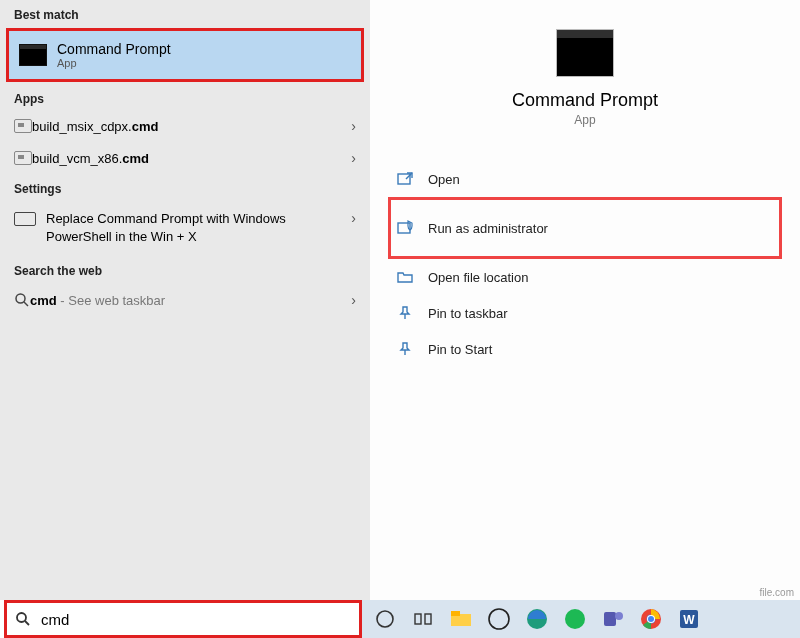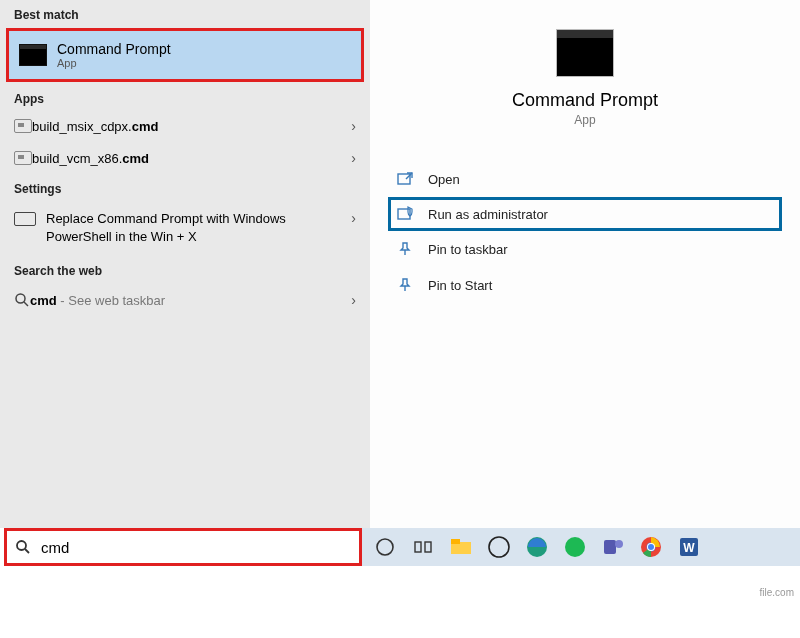--- a/index.html
+++ b/index.html
@@ -1,17 +1,17 @@
 <!DOCTYPE html>
 <html><head>
 <meta charset="utf-8">
 <style>
   * { box-sizing: border-box; margin: 0; padding: 0; }
   body { font-family: "Segoe UI", Arial, sans-serif; font-size: 13px; color: #000; background: #fff; width: 800px; height: 638px; overflow: hidden; }
-  .container { display: flex; height: 528px; }
+  .container { display: flex; height: 600px; }
   .left { width: 370px; background: #e9e9e9; display: flex; flex-direction: column; }
   .right { flex: 1; background: #fdfdfd; padding: 14px 18px 10px 18px; }
   .section-label { font-size: 12px; font-weight: 600; padding: 8px 14px 4px 14px; color: #222; }
   .best-match { background: #b9d7f1; border: 3px solid #e02020; margin: 2px 6px; padding: 10px 8px 10px 6px; display: flex; align-items: center; }
   .cmd-icon-s { width: 28px; height: 22px; background: #000; border: 1px solid #111; margin: 0 10px 0 4px; position: relative; }
   .cmd-icon-s::before { content:""; position:absolute; top:0; left:0; right:0; height:4px; background:#2a2a2a; }
   .bm-title { font-size: 14px; font-weight: 400; }
   .bm-sub { font-size: 11px; color: #555; }
   .list-item { display: flex; align-items: center; padding: 8px 14px; justify-content: space-between; cursor: default; }
   .li-left { display: flex; align-items: center; }
@@ -25,21 +25,21 @@
   .mag { width:16px; height:16px; display:inline-block; }
   .mag svg { width:16px; height:16px; }
   .faded { color:#777; }
   .right-hero { text-align:center; padding-top: 8px; }
   .cmd-icon-l { width: 56px; height: 46px; background:#000; margin: 8px auto 14px auto; position:relative; box-shadow: 0 0 0 1px #bbb; }
   .cmd-icon-l::before { content:""; position:absolute; top:0; left:0; right:0; height:8px; background:#2f2f2f; }
   .hero-title { font-size: 18px; font-weight: 400; margin-bottom: 2px; }
   .hero-sub { font-size: 12px; color:#777; margin-bottom: 34px; }
   .action-list { }
   .action { display:flex; align-items:center; gap: 14px; padding: 9px 8px; font-size: 13px; color:#222; }
-  .action.highlight { border: 3px solid #0369a1; padding: 5px 5px; }
+  .action.highlight { border: 3px solid #ef4444; padding: 19px 5px; }
   .action .aicon { width: 18px; height: 18px; display:flex; align-items:center; justify-content:center; color:#3a7ab8; }
   .searchbar-wrap { height: 38px; display:flex; }
   .searchbar { width: 358px; margin: 0 0 0 4px; border: 3px solid #e02020; background:#fff; display:flex; align-items:center; padding: 0 8px; gap: 10px; }
   .searchbar input { border:none; outline:none; font-size: 15px; flex:1; background:transparent; }
   .taskbar { flex:1; background:#d9e4ef; display:flex; align-items:center; padding: 0 10px; gap: 12px; }
   .tb-icon { width:26px; height:26px; display:flex; align-items:center; justify-content:center; border-radius:3px; }
   .watermark { position:absolute; bottom:40px; right:6px; font-size:10px; color:#999; }
   .bold-part { font-weight:600; }
 </style>
 </head>
@@ -124,20 +124,28 @@
       <div class="action highlight">
         <span class="aicon">
           <svg width="16" height="16" viewBox="0 0 16 16">
               <rect x="1" y="3" width="12" height="10" fill="none" stroke="#3a7ab8" stroke-width="1.4"></rect>
               <path d="M11 1 L15 3 L15 6 C15 9 13 10 13 10 C13 10 11 9 11 6 Z" fill="none" stroke="#3a7ab8" stroke-width="1.2"></path>
             </svg>
         </span>
         <span>Run as administrator</span>
       </div>
 
+      <div class="action">
+        <span class="aicon">
+          <svg width="16" height="16" viewBox="0 0 16 16">
+              <path d="M1 4 L6 4 L7 6 L15 6 L15 13 L1 13 Z" fill="none" stroke="#3a7ab8" stroke-width="1.4"></path>
+            </svg>
+        </span>
+        <span>Open file location</span>
+      </div>
 
       <div class="action">
         <span class="aicon">
           <svg width="16" height="16" viewBox="0 0 16 16">
               <path d="M6 2 L10 2 L10 7 L12 9 L4 9 L6 7 Z M8 9 L8 14" fill="none" stroke="#3a7ab8" stroke-width="1.4"></path>
             </svg>
         </span>
         <span>Pin to taskbar</span>
       </div>
 

